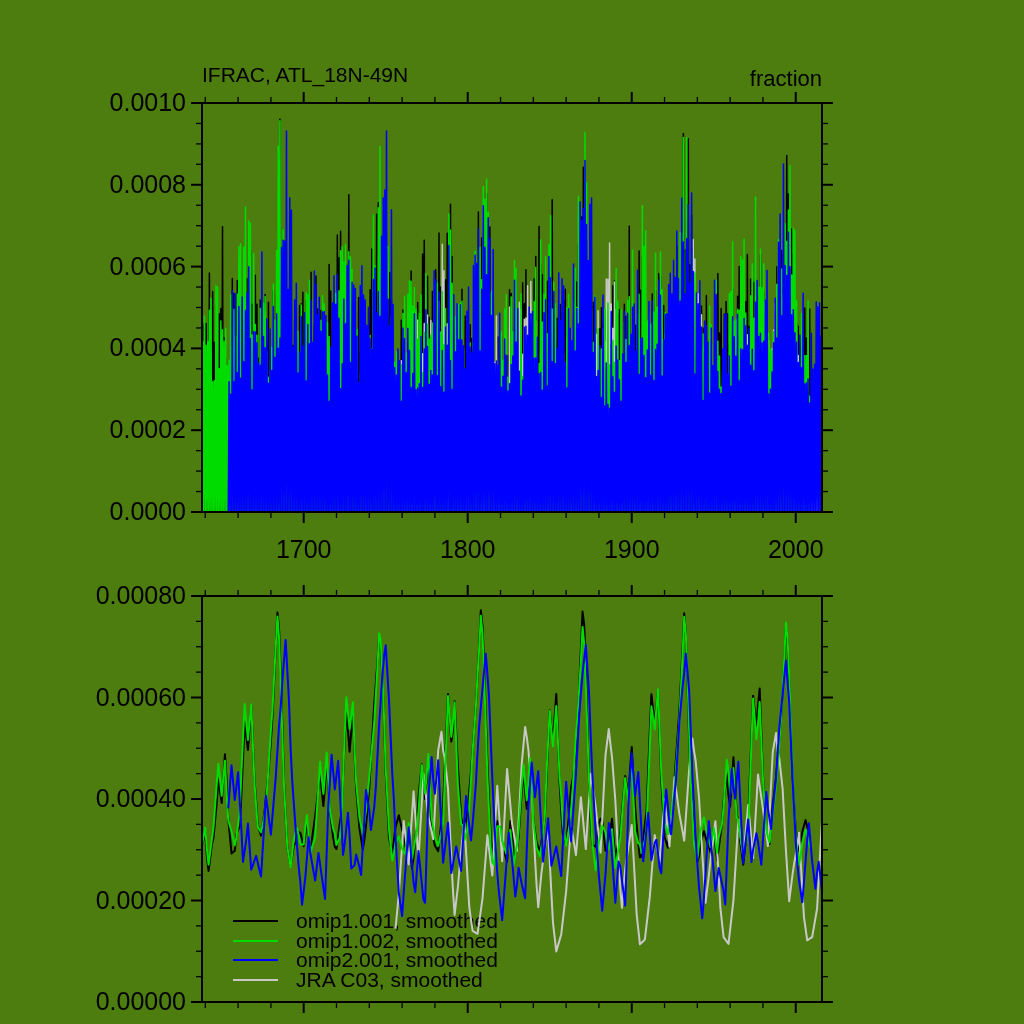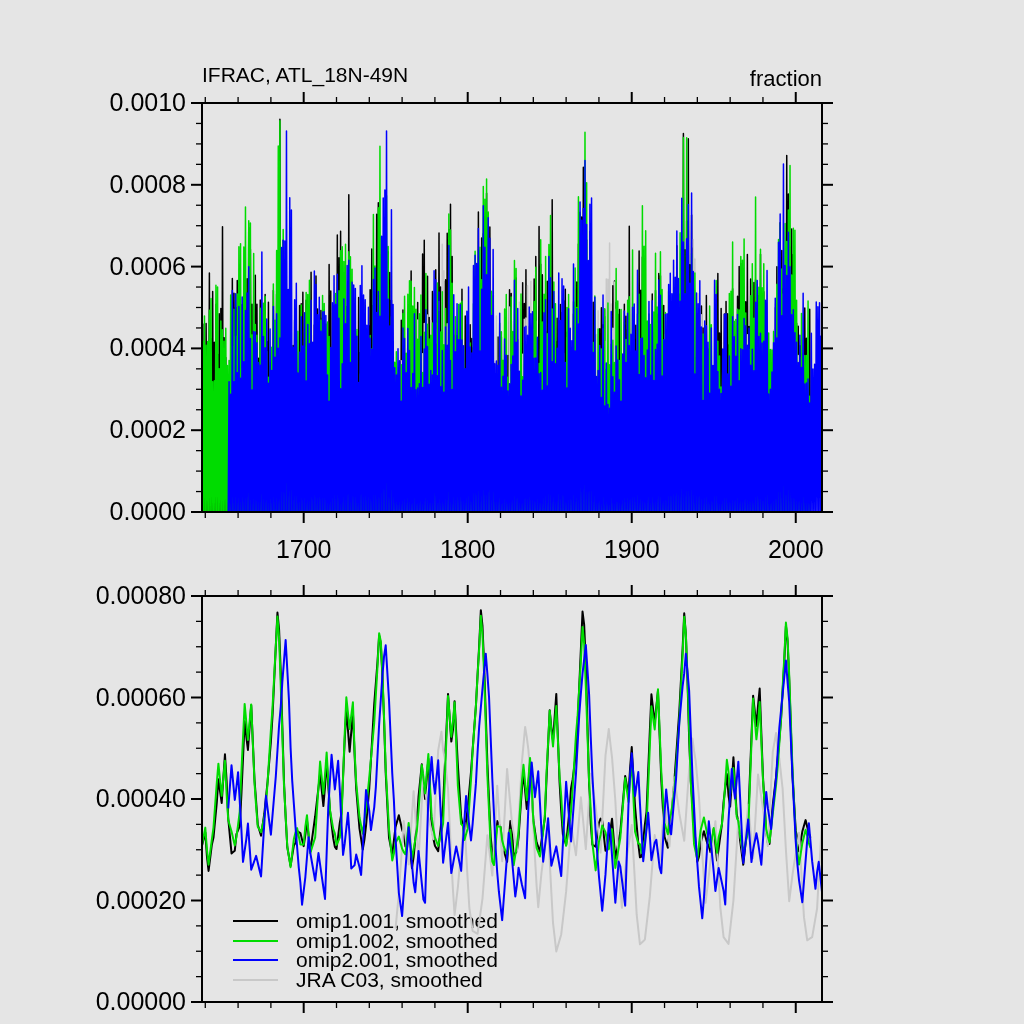--- a/index.html
+++ b/index.html
@@ -1,16 +1,16 @@
 <!DOCTYPE html>
 <html><head>
 <meta charset="utf-8">
 <style>
   html,body{margin:0;padding:0;background:#ffffff;}
-  .stage{position:relative;width:1024px;height:1024px;background:#e5e5e5;overflow:hidden;
+  .stage{position:relative;width:1024px;height:1024px;background:#4d7c0f;overflow:hidden;
          font-family:"Liberation Sans","DejaVu Sans",sans-serif;}
   svg{display:block;}
   svg text{font-family:"Liberation Sans","DejaVu Sans",sans-serif;fill:#000000;}
   .chart-title{font-size:21px;}
   .units-label{font-size:22px;}
   .legend-text{font-size:21px;}
 </style>
 </head>
 <body>
 

